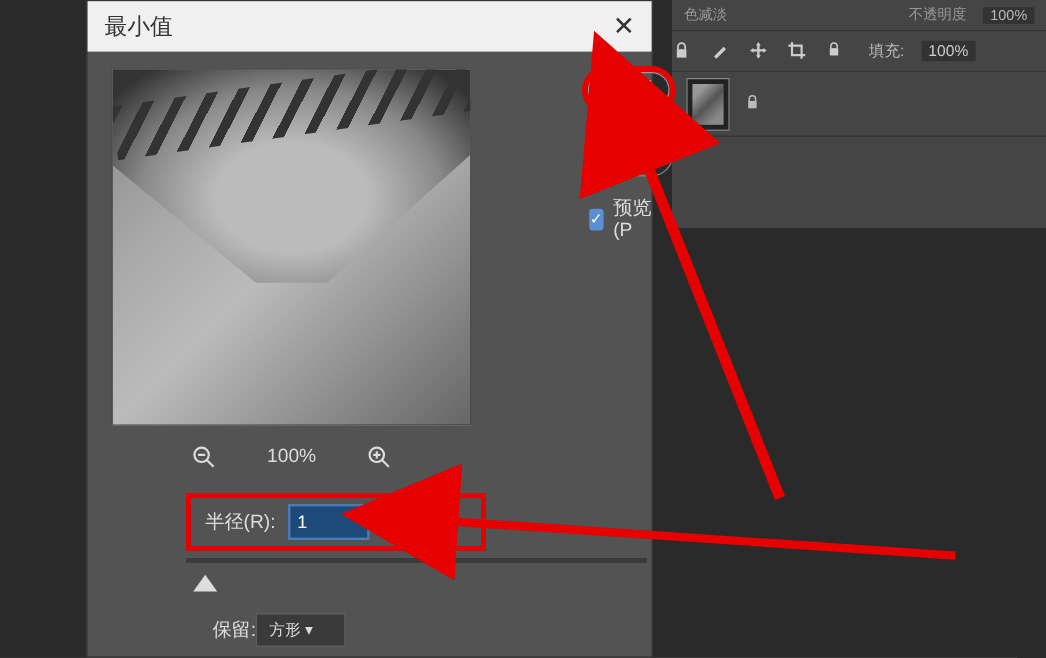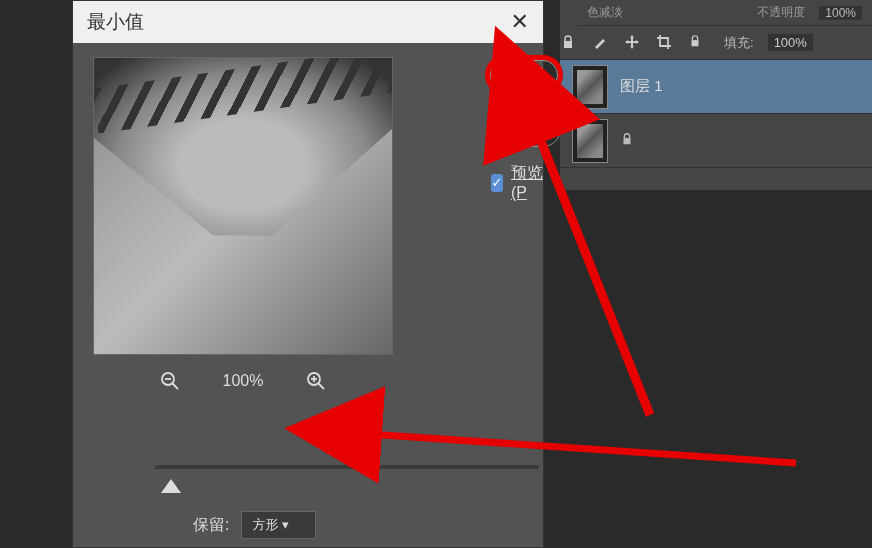--- a/index.html
+++ b/index.html
@@ -21,34 +21,34 @@
     
     .radius-row { position: absolute; left: 82px; top: 410px; width: 250px; height: 48px; display: flex; align-items: center; gap: 10px; border: 4px solid #e60000; }
     .radius-label { color: #ddd; font-size: 16px; margin-left: 12px; }
     .radius-input { width: 68px; height: 30px; background: #3a3a3a; border: 2px solid #4a7bb8; color: #fff; font-size: 15px; padding: 0 6px; text-align: left; }
     .radius-input.selected { background: #1e4a7a; }
     .radius-unit { color: #ddd; font-size: 16px; }
     
     .slider-track { position: absolute; left: 82px; top: 464px; width: 384px; height: 4px; background: #3a3a3a; }
     .slider-thumb { position: absolute; left: 88px; top: 478px; width: 0; height: 0; border-left: 10px solid transparent; border-right: 10px solid transparent; border-bottom: 14px solid #ddd; cursor: pointer; }
     
-    .preserve-row { position: absolute; left: 120px; top: 510px; display: flex; align-items: center; gap: 12px; }
+    .preserve-row { position: absolute; left: 104px; top: 510px; display: flex; align-items: center; }
     .preserve-label { color: #ddd; font-size: 16px; }
     .preserve-select { background: #3a3a3a; color: #ddd; font-size: 13px; padding: 4px 26px 4px 10px; border: 1px solid #666; }
     
     .ok-btn { position: absolute; left: 412px; top: 54px; width: 78px; height: 40px; border-radius: 20px; background: transparent; border: 5px solid #e60000; color: #ddd; font-size: 21px; display: flex; align-items: center; justify-content: center; cursor: pointer; text-align: right; }
     .ok-btn-inner { width: 68px; height: 30px; border: 1px solid #999; border-radius: 16px; display: flex; align-items: center; justify-content: center; }
     .cancel-btn { position: absolute; left: 416px; top: 110px; width: 72px; height: 36px; border-radius: 18px; background: transparent; border: 1px solid #888; color: #ddd; font-size: 16px; display: flex; align-items: center; justify-content: center; cursor: pointer; }
     .preview-check { position: absolute; left: 418px; top: 162px; display: flex; align-items: center; gap: 8px; }
     .check-box { width: 18px; height: 18px; background: #5a8fd6; border-radius: 3px; display: flex; align-items: center; justify-content: center; color: #fff; font-size: 13px; }
-    .preview-check-label { color: #ddd; font-size: 16px; text-decoration: underline; }
+    .preview-check-label { color: #ddd; font-size: 16px; }
     
     
     .right-panel { position: absolute; left: 560px; top: 0; width: 312px; height: 190px; background: #454545; }
-    .right-top { height: 26px; display: flex; align-items: center; padding: 0 10px; gap: 14px; color: #bbb; font-size: 12px; border-bottom: 1px solid #333; margin-left: 17px; }
+    .right-top { height: 26px; display: flex; align-items: center; padding: 0 10px; gap: 14px; color: #bbb; font-size: 12px; border-bottom: 1px solid #333; }
     .right-top-label { color: #999; }
     .right-top-val { background: #333; padding: 0 6px; }
     .right-toolbar { height: 34px; display: flex; align-items: center; gap: 14px; padding: 0 0; border-bottom: 1px solid #333; }
     .tb-icon { width: 18px; height: 18px; color: #ccc; cursor: pointer; }
     .fill-label { color: #bbb; font-size: 13px; margin-left: 4px; }
     .fill-val { background: #333; color: #ccc; padding: 1px 6px; font-size: 13px; }
     
     .layer-row { height: 54px; display: flex; align-items: center; gap: 12px; padding: 0 12px; border-bottom: 1px solid #333; }
     .layer-row.active { background: #5a7a9a; }
     .layer-thumb { width: 36px; height: 44px; background: #222; border: 1px solid #888; position: relative; overflow: hidden; }
@@ -87,24 +87,20 @@
     <span class="tb-icon"><svg viewBox="0 0 16 16" width="16" height="16">
           <path d="M4 1 V12 H15 M1 4 H12 V15" fill="none" stroke="currentColor" stroke-width="1.8"></path>
         </svg></span>
     <span class="tb-icon"><svg viewBox="0 0 16 16" width="14" height="14">
           <rect x="4" y="7" width="8" height="7" fill="currentColor"></rect>
           <path d="M5 7 V5 a3 3 0 0 1 6 0 V7" fill="none" stroke="currentColor" stroke-width="1.4"></path>
         </svg></span>
     <span class="fill-label">填充:</span>
     <span class="fill-val">100%</span>
   </div>
-  <div class="layer-row active">
-    <div class="layer-thumb"></div>
-    <span class="layer-name">图层 1</span>
-  </div>
   <div class="layer-row">
     <div class="layer-thumb"></div>
     <span class="lock-icon"><svg viewBox="0 0 16 16" width="14" height="14">
           <rect x="4" y="7" width="8" height="7" fill="currentColor"></rect>
           <path d="M5 7 V5 a3 3 0 0 1 6 0 V7" fill="none" stroke="currentColor" stroke-width="1.5"></path>
         </svg></span>
   </div>
 </div>
 
 <div class="dialog">
@@ -129,20 +125,25 @@
     <span class="zoom-btn">
         <svg viewBox="0 0 20 20" width="20" height="20">
           <circle cx="8" cy="8" r="6" fill="none" stroke="currentColor" stroke-width="1.8"></circle>
           <line x1="5" y1="8" x2="11" y2="8" stroke="currentColor" stroke-width="1.8"></line>
           <line x1="8" y1="5" x2="8" y2="11" stroke="currentColor" stroke-width="1.8"></line>
           <line x1="12.5" y1="12.5" x2="18" y2="18" stroke="currentColor" stroke-width="1.8"></line>
         </svg>
       </span>
   </div>
 
+  <div class="radius-row">
+    <span class="radius-label">半径(R):</span>
+    <input class="radius-input selected" value="1" style="">
+    <span class="radius-unit">像素</span>
+  </div>
 
   <div class="slider-track"></div>
   <div class="slider-thumb"></div>
 
   <div class="preserve-row">
     <span class="preserve-label">保留:</span>
     <span class="preserve-select"><span>方形</span> <span>▾</span></span>
   </div>
 
   <div class="ok-btn">

